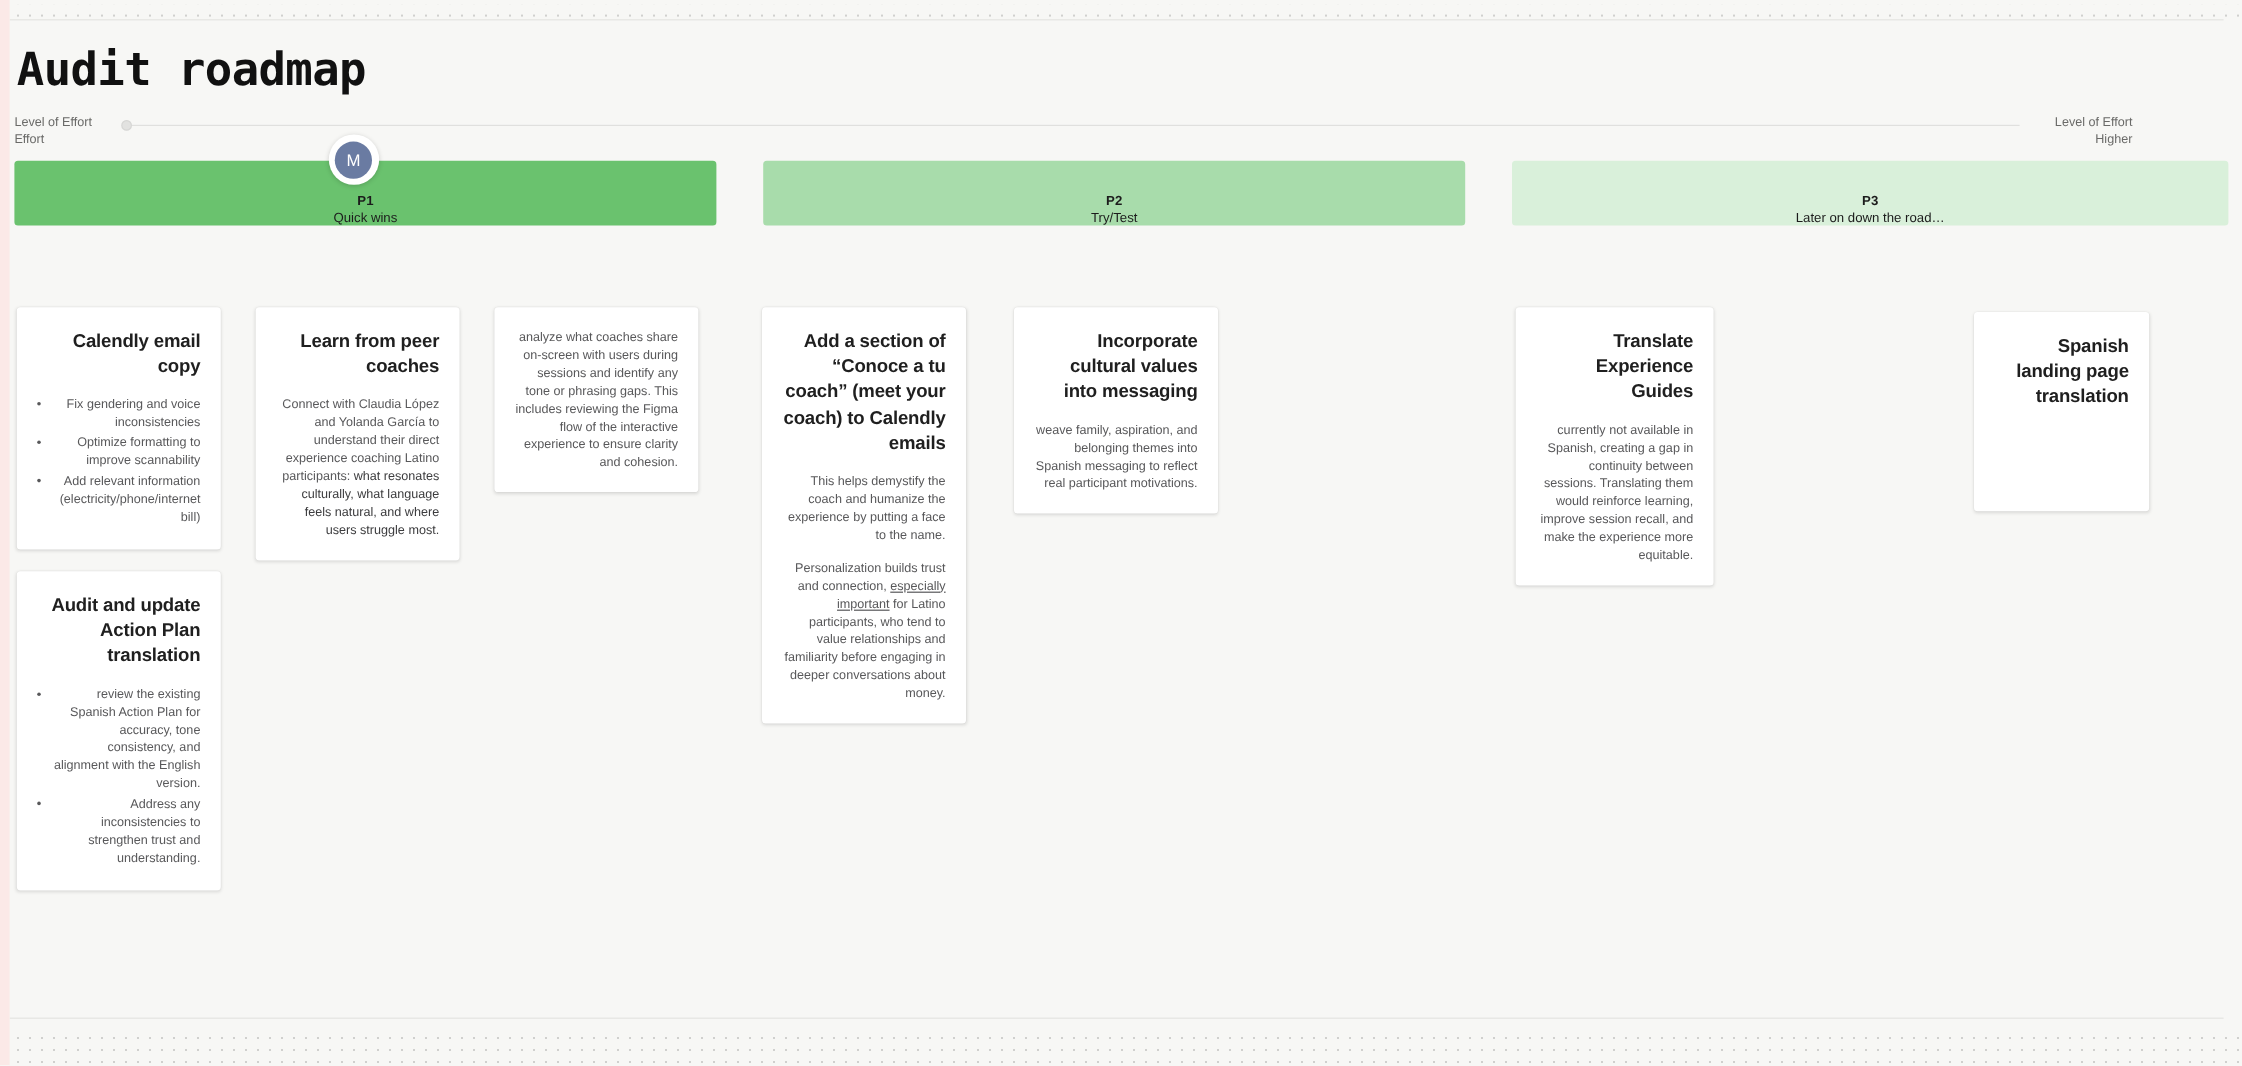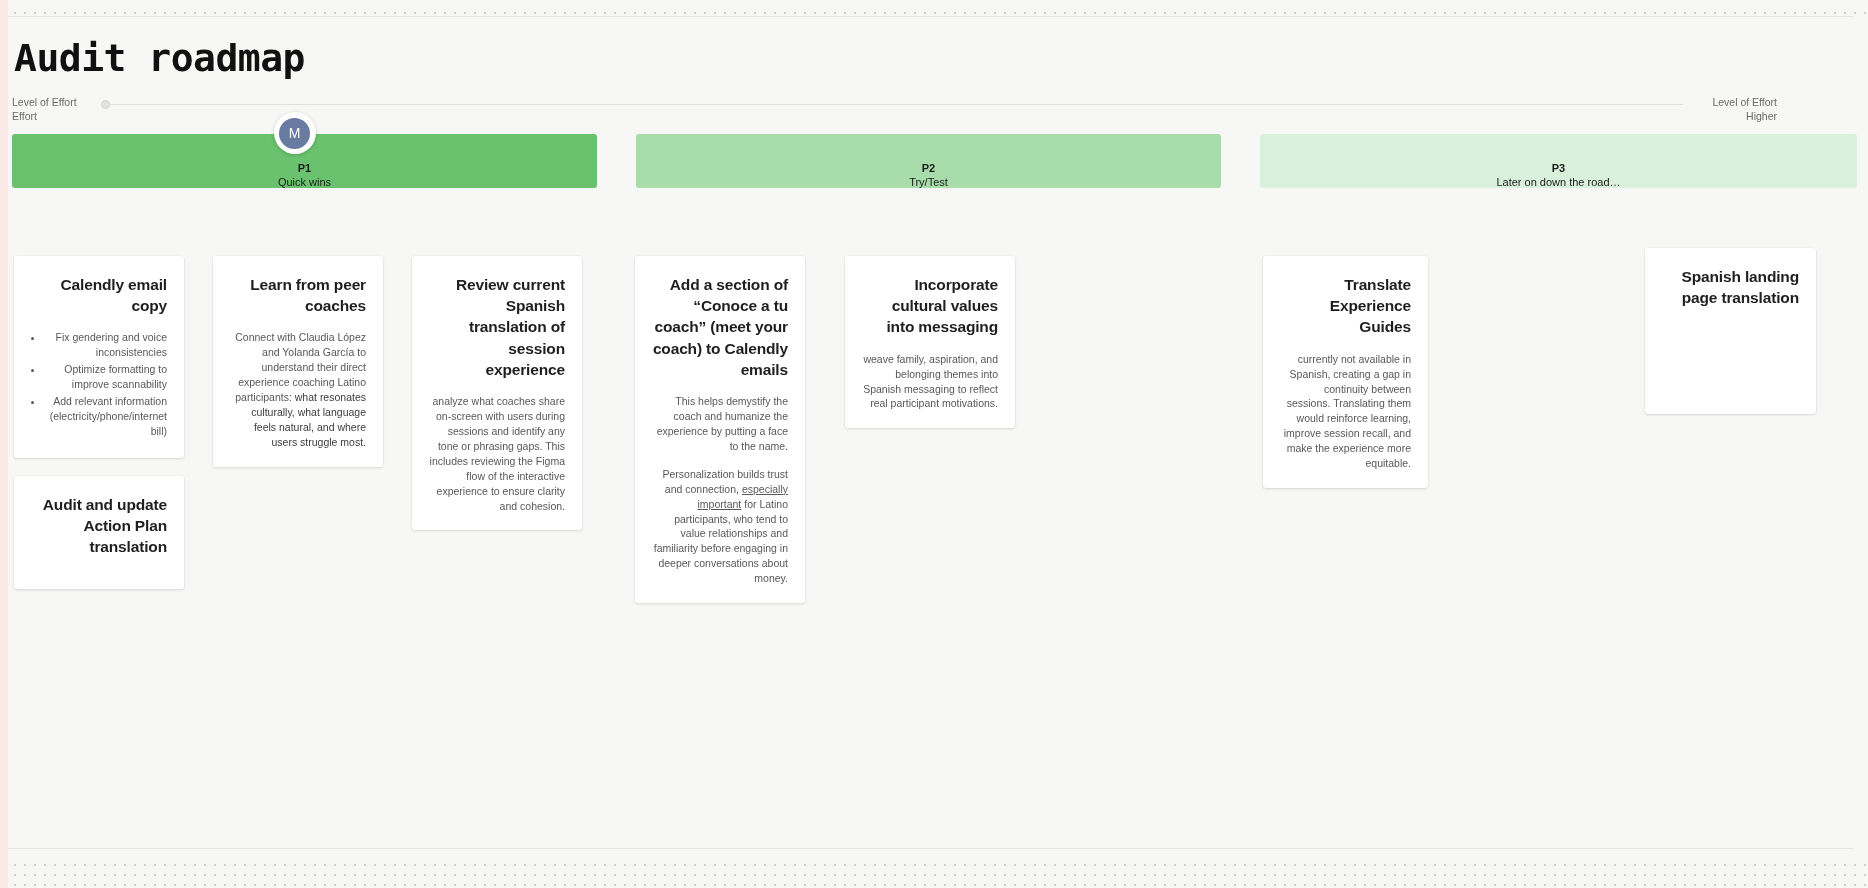--- a/index.html
+++ b/index.html
@@ -254,47 +254,50 @@
       <div class="card-title">Calendly email copy</div>
       <ul class="card-list">
         <li>Fix gendering and voice inconsistencies</li>
         <li>Optimize formatting to improve scannability</li>
         <li>Add relevant information (electricity/phone/internet bill)</li>
       </ul>
     </div>
 
     <div class="card" style="left:14px; top:476px; width:170px;">
       <div class="card-title">Audit and update Action Plan translation</div>
+      <ul class="card-list">
+        <li>review the existing Spanish Action Plan for accuracy, tone consistency, and alignment with the English version.</li>
+        <li>Address any inconsistencies to strengthen trust and understanding.</li>
+      </ul>
     </div>
 
     <div class="card" style="left:213px; top:256px; width:170px;">
       <div class="card-title">Learn from peer coaches</div>
       <p class="card-body"><span>Connect with Claudia López and Yolanda García to understand their direct experience coaching Latino participants: </span><b>what resonates culturally, what language feels natural, and where users struggle most.</b></p>
     </div>
 
     <div class="card" style="left:412px; top:256px; width:170px;">
-      <div class="card-title">Review current Spanish translation of session experience</div>
       <p class="card-body">analyze what coaches share on-screen with users during sessions and identify any tone or phrasing gaps. This includes reviewing the Figma flow of the interactive experience to ensure clarity and cohesion.</p>
     </div>
 
     <div class="card" style="left:635px; top:256px; width:170px;">
       <div class="card-title">Add a section of “Conoce a tu coach” (meet your coach) to Calendly emails</div>
       <p class="card-body">This helps demystify the coach and humanize the experience by putting a face to the name.</p>
       <p class="card-body"><span>Personalization builds trust and connection, </span><u>especially important</u><span> for Latino participants, who tend to value relationships and familiarity before engaging in deeper conversations about money.</span></p>
     </div>
 
     <div class="card" style="left:845px; top:256px; width:170px;">
       <div class="card-title">Incorporate cultural values into messaging</div>
       <p class="card-body">weave family, aspiration, and belonging themes into Spanish messaging to reflect real participant motivations.</p>
     </div>
 
     <div class="card" style="left:1263px; top:256px; width:165px;">
       <div class="card-title">Translate Experience Guides</div>
       <p class="card-body">currently not available in Spanish, creating a gap in continuity between sessions. Translating them would reinforce learning, improve session recall, and make the experience more equitable.</p>
     </div>
 
 
-    <div class="card" style="left:1645px; top:248px; width:171px; min-height:166px;">
+    <div class="card" style="left:1645px; top:260px; width:146px; min-height:166px;">
       <div class="card-title">Spanish landing page translation</div>
     </div>
 
   </div>
 </div>
 
 </body></html>

